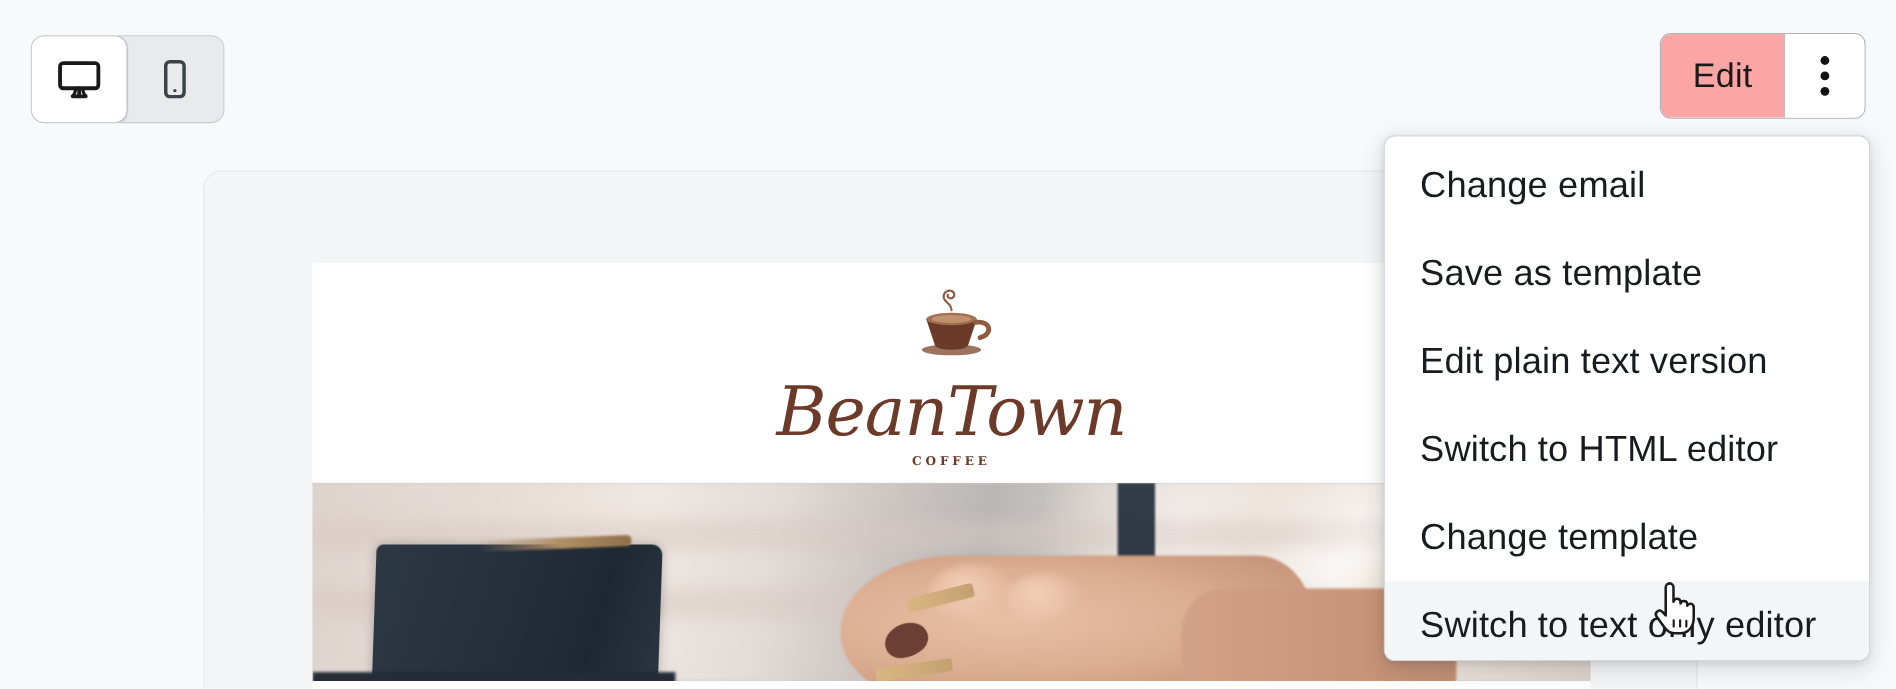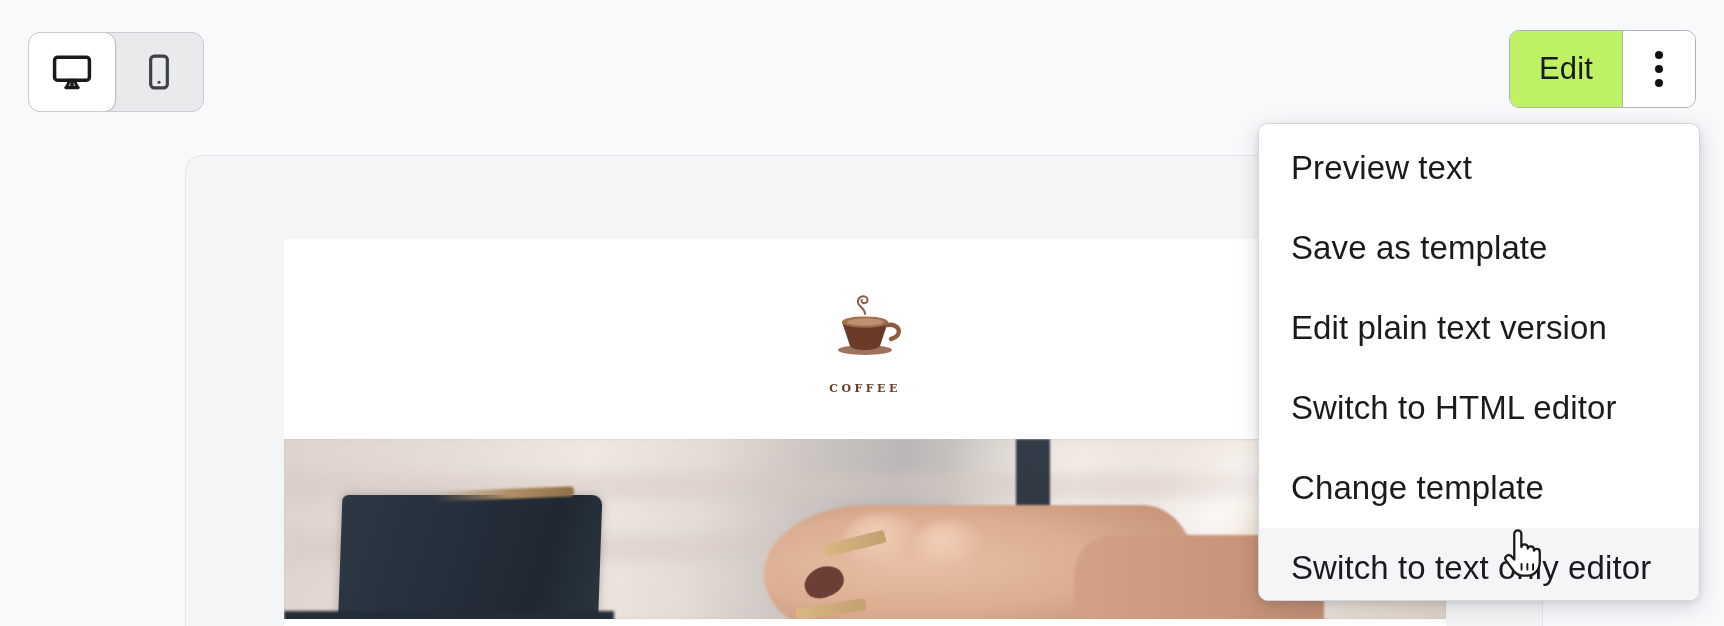--- a/index.html
+++ b/index.html
@@ -76,21 +76,21 @@
     border-radius: 10px;
     overflow: hidden;
   }
 
   .edit-btn {
     min-width: 112px;
     padding: 0 26px;
     display: flex;
     align-items: center;
     justify-content: center;
-    background: #bef264;
+    background: #fca5a5;
     border: none;
     font-family: "Liberation Sans", sans-serif;
     font-size: 31px;
     color: #1a1a1a;
     cursor: pointer;
     letter-spacing: .2px;
   }
 
   .edit-divider {
     width: 1px;
@@ -432,20 +432,21 @@
             <ellipse cx="48" cy="66" rx="27" ry="5" fill="#8d5a42" opacity="0.85"></ellipse>
 
             <path d="M25 38 L71 38 L63 62 Q60 66 48 66 Q36 66 33 62 Z" fill="#6b3a28"></path>
 
             <ellipse cx="48" cy="38" rx="23" ry="5.6" fill="#a3704f"></ellipse>
             <ellipse cx="48" cy="38" rx="18" ry="3.6" fill="#c99c79" opacity="0.75"></ellipse>
 
             <path d="M70 41 C84 39 86 52 74 55" stroke="#8d5a42" stroke-width="4.4" fill="none" stroke-linecap="round"></path>
           </svg>
         </span>
+        <div class="logo-wordmark">BeanTown</div>
         <div class="logo-sub">COFFEE</div>
       </div>
 
       <div class="hero-photo">
         <div class="hero-bg"></div>
         <div class="hero-stripe s1"></div>
         <div class="hero-stripe s2"></div>
         <div class="hero-frame"></div>
         <div class="hero-softlight"></div>
         <div class="hero-warmblob"></div>
@@ -458,21 +459,21 @@
         <div class="wrist"></div>
         <div class="stirrer"></div>
         <div class="stirrer s2"></div>
         <div class="nail"></div>
       </div>
 
     </div>
   </div>
 
   <div class="dropdown">
-    <div class="menu-item">Preview text</div>
+    <div class="menu-item">Change email</div>
     <div class="menu-item">Save as template</div>
     <div class="menu-item">Edit plain text version</div>
     <div class="menu-item">Switch to HTML editor</div>
     <div class="menu-item">Change template</div>
     <div class="menu-item highlighted">Switch to text only editor</div>
   </div>
 
   <span class="cursor">
     <svg width="46" height="58" viewBox="0 0 26 32">
       <path d="M9.2 14.6V5.3c0-1.2.9-2.1 2-2.1s2 .9 2 2.1v7.3

